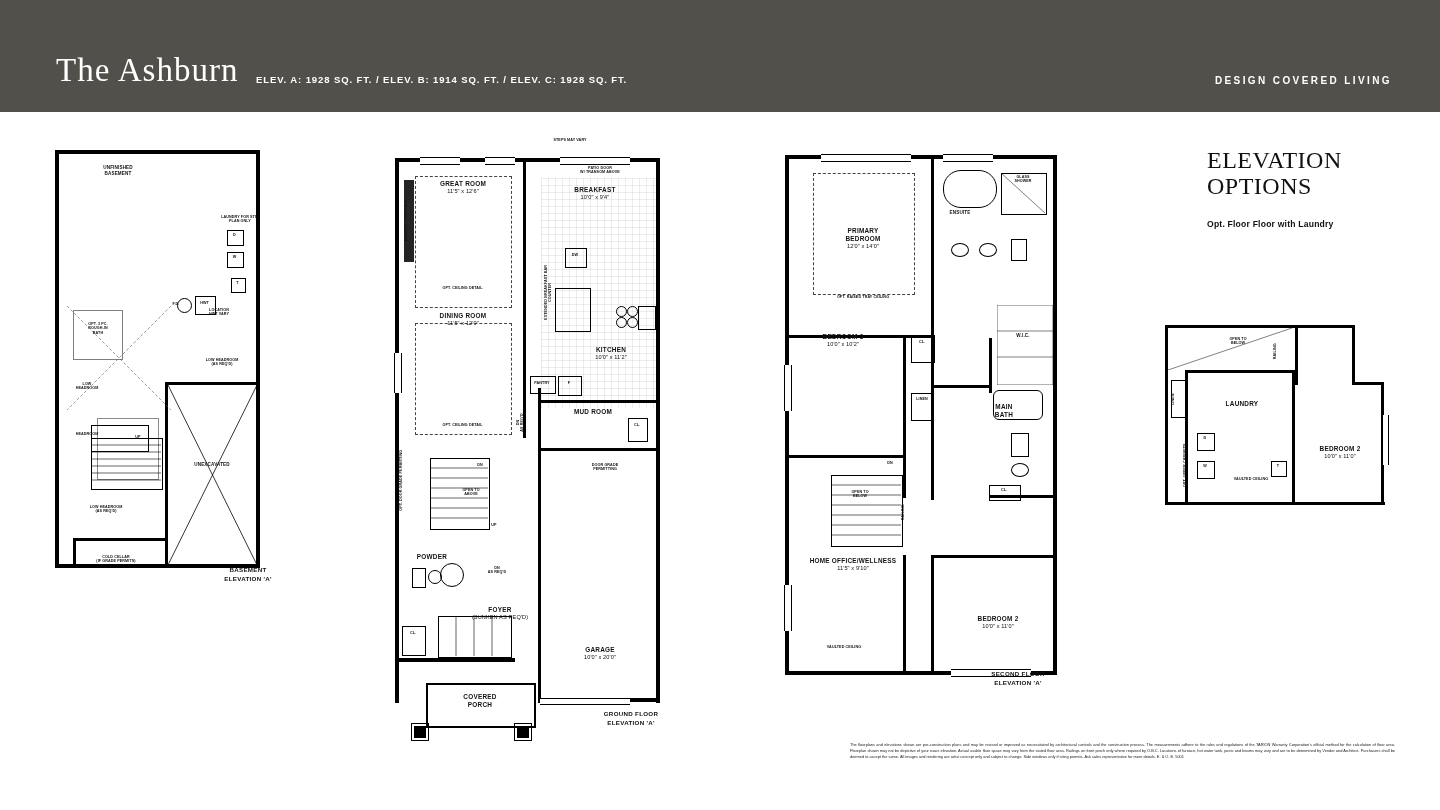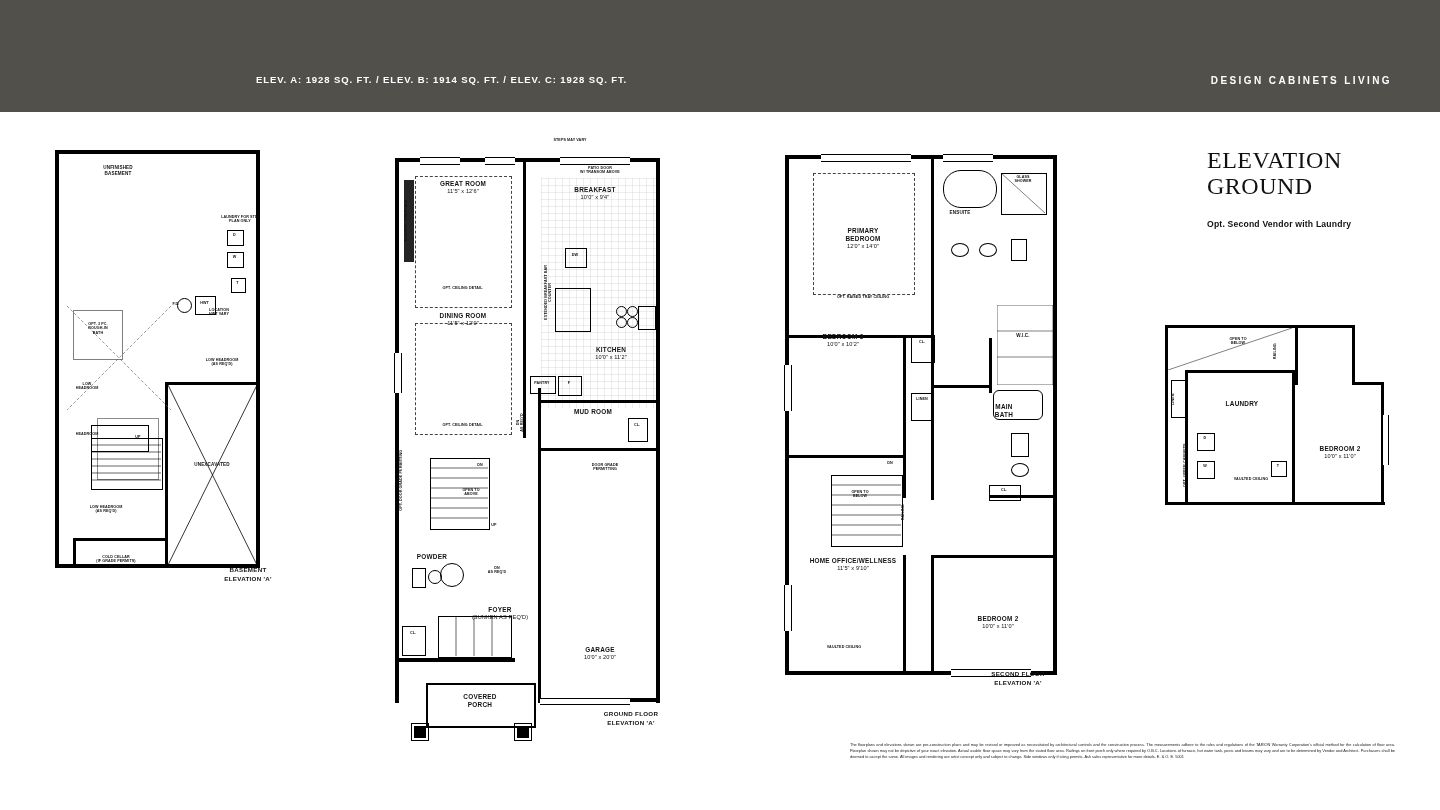--- a/index.html
+++ b/index.html
@@ -56,22 +56,23 @@
   
   .disclaimer{
     position:absolute;left:850px;top:742px;width:545px;
     font-size:3.9px;line-height:1.5;text-align:justify;color:#1a1a1a;
   }
 </style>
 </head>
 <body>
 
 <div class="header">
+  <div class="title">The Ashburn</div>
   <div class="subtitle">ELEV. A: 1928 SQ. FT. / ELEV. B: 1914 SQ. FT. / ELEV. C: 1928 SQ. FT.</div>
-  <div class="tagline">DESIGN CABINETS LIVING</div>
+  <div class="tagline">DESIGN COVERED LIVING</div>
 </div>
 
 <div class="plan" id="basement" style="left:55px;top:150px;width:220px;height:450px;">
 
   <div class="wall" style="left:0;top:0;width:205px;height:4px;"></div>
   <div class="wall" style="left:0;top:0;width:4px;height:418px;"></div>
   <div class="wall" style="left:201px;top:0;width:4px;height:418px;"></div>
   <div class="wall" style="left:0;top:414px;width:205px;height:4px;"></div>
 
   <div class="wall" style="left:110px;top:232px;width:95px;height:3px;"></div>
@@ -393,23 +394,23 @@
   <div class="lbl-sm" style="left:52px;top:335px;width:50px;white-space:pre-line;">OPEN TO
 BELOW</div>
   <div class="lbl-sm vert" style="left:100px;top:355px;width:40px;transform:rotate(-90deg);">RAILING</div>
   <div class="lbl-sm" style="left:26px;top:490px;width:70px;">VAULTED CEILING</div>
   <div class="caption" style="left:190px;top:515px;width:90px;">SECOND FLOOR</div>
   <div class="caption" style="left:190px;top:524px;width:90px;">ELEVATION 'A'</div>
 </div>
 
 <div class="opt-title">
   <div>ELEVATION</div>
-  <div>GROUND</div>
-</div>
-<div class="opt-sub">Opt. Second Vendor with Laundry</div>
+  <div>OPTIONS</div>
+</div>
+<div class="opt-sub">Opt. Floor Floor with Laundry</div>
 
 <div class="plan" id="optplan" style="left:1145px;top:315px;width:250px;height:215px;">
 
   <div class="wall" style="left:20px;top:10px;width:130px;height:3px;"></div>
   <div class="wall" style="left:20px;top:10px;width:3px;height:180px;"></div>
   <div class="wall" style="left:20px;top:187px;width:220px;height:3px;"></div>
   <div class="wall" style="left:150px;top:10px;width:3px;height:60px;"></div>
   <div class="wall" style="left:150px;top:10px;width:60px;height:3px;"></div>
   <div class="wall" style="left:207px;top:10px;width:3px;height:60px;"></div>
   <div class="wall" style="left:207px;top:67px;width:32px;height:3px;"></div>

